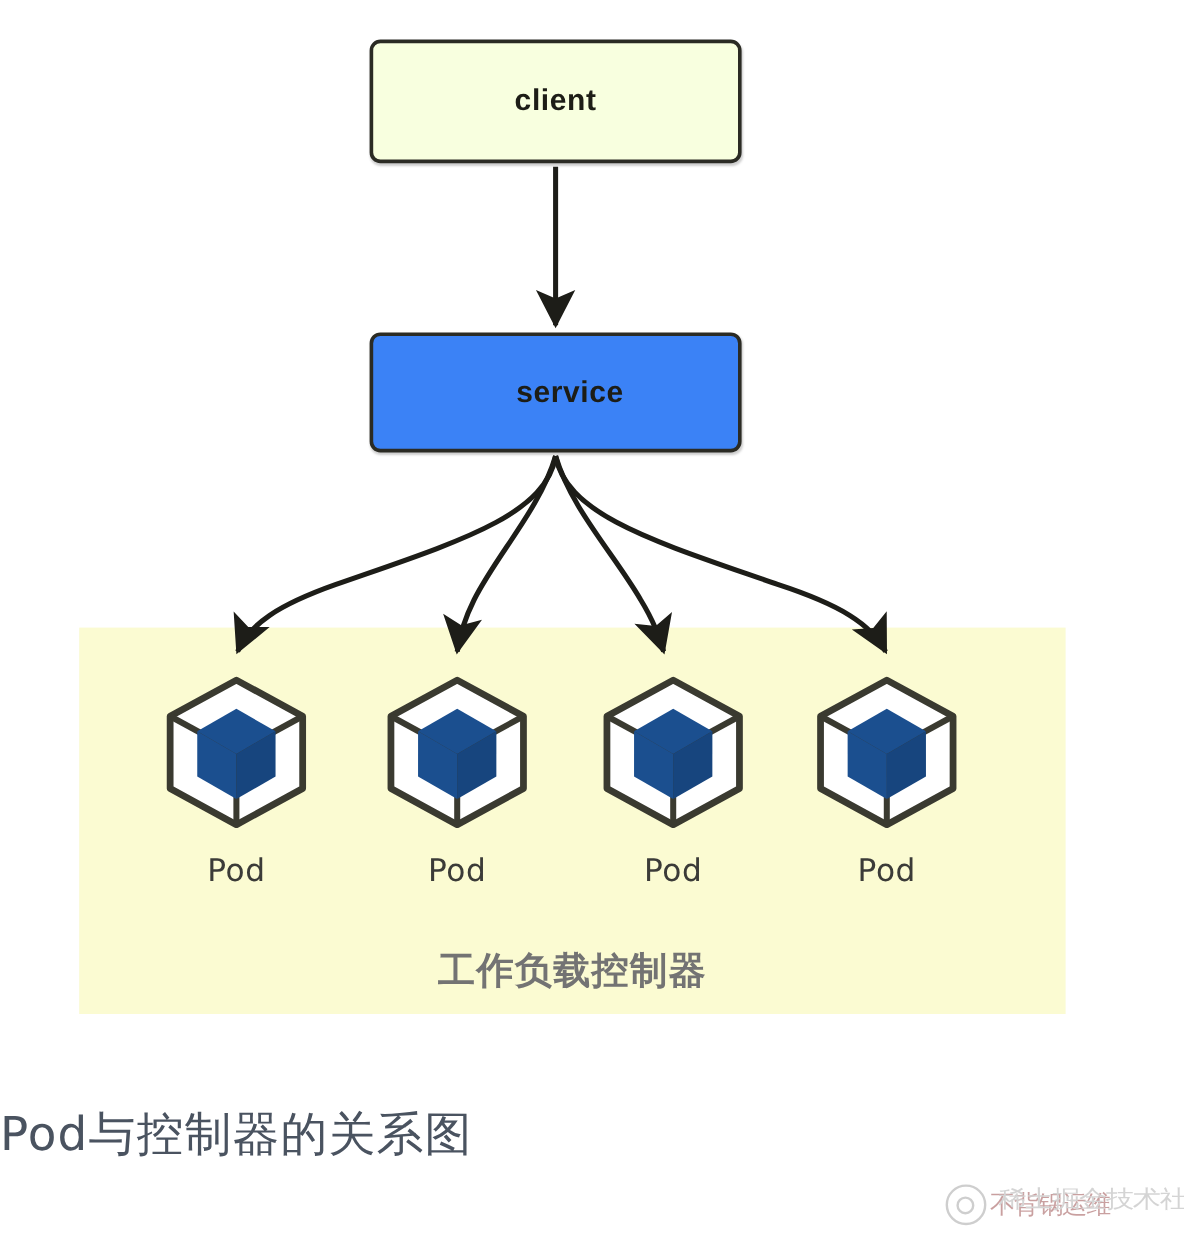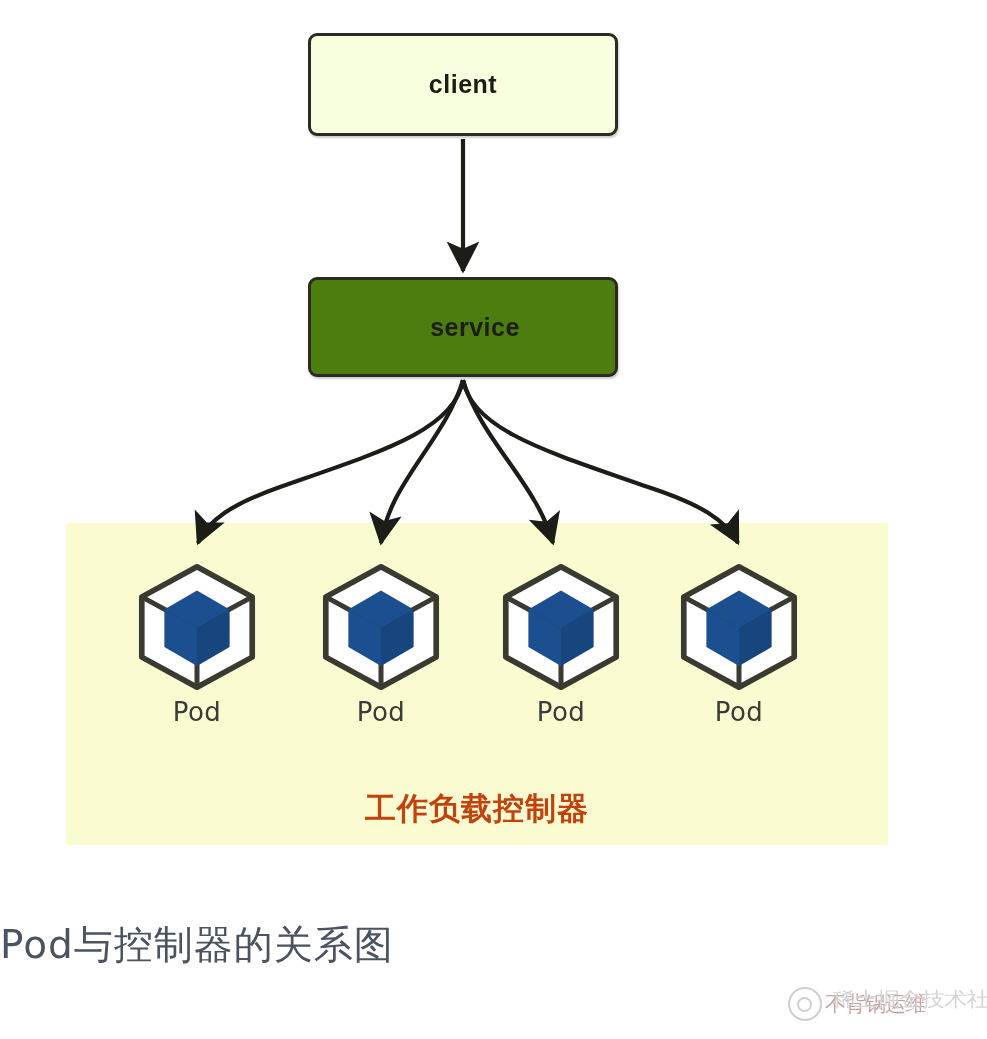--- a/index.html
+++ b/index.html
@@ -33,21 +33,21 @@
   }
   .controller-band-label {
     position: absolute;
     left: 0;
     right: 0;
     top: 265px;
     text-align: center;
     font-family: "DejaVu Sans", sans-serif;
     font-size: 31px;
     font-weight: 700;
-    color: #c2410c;
+    color: #737373;
     letter-spacing: 1px;
   }
 
   
   .node-box {
     position: absolute;
     box-sizing: border-box;
     border: 3px solid #2b2b24;
     border-radius: 9px;
     display: flex;
@@ -65,21 +65,21 @@
     top: 33px;
     width: 310px;
     height: 103px;
     background: #f8ffdf;
   }
   .node-service {
     left: 308px;
     top: 277px;
     width: 310px;
     height: 100px;
-    background: #4d7c0f;
+    background: #3b82f6;
     padding-left: 24px;
   }
 
   
   #connectors {
     position: absolute;
     left: 0;
     top: 0;
     width: 987px;
     height: 1039px;
@@ -91,21 +91,21 @@
     position: absolute;
     width: 126px;
     text-align: center;
   }
   .pod-icon {
     display: block;
     width: 126px;
     height: 128px;
   }
   .pod-label {
-    margin-top: 6px;
+    margin-top: 20px;
     font-family: "DejaVu Sans", sans-serif;
     font-size: 26px;
     color: #3b3b38;
     letter-spacing: 0.5px;
   }
 
   .pod-1 { left: 134px; top: 563px; }
   .pod-2 { left: 318px; top: 563px; }
   .pod-3 { left: 498px; top: 563px; }
   .pod-4 { left: 676px; top: 563px; }

